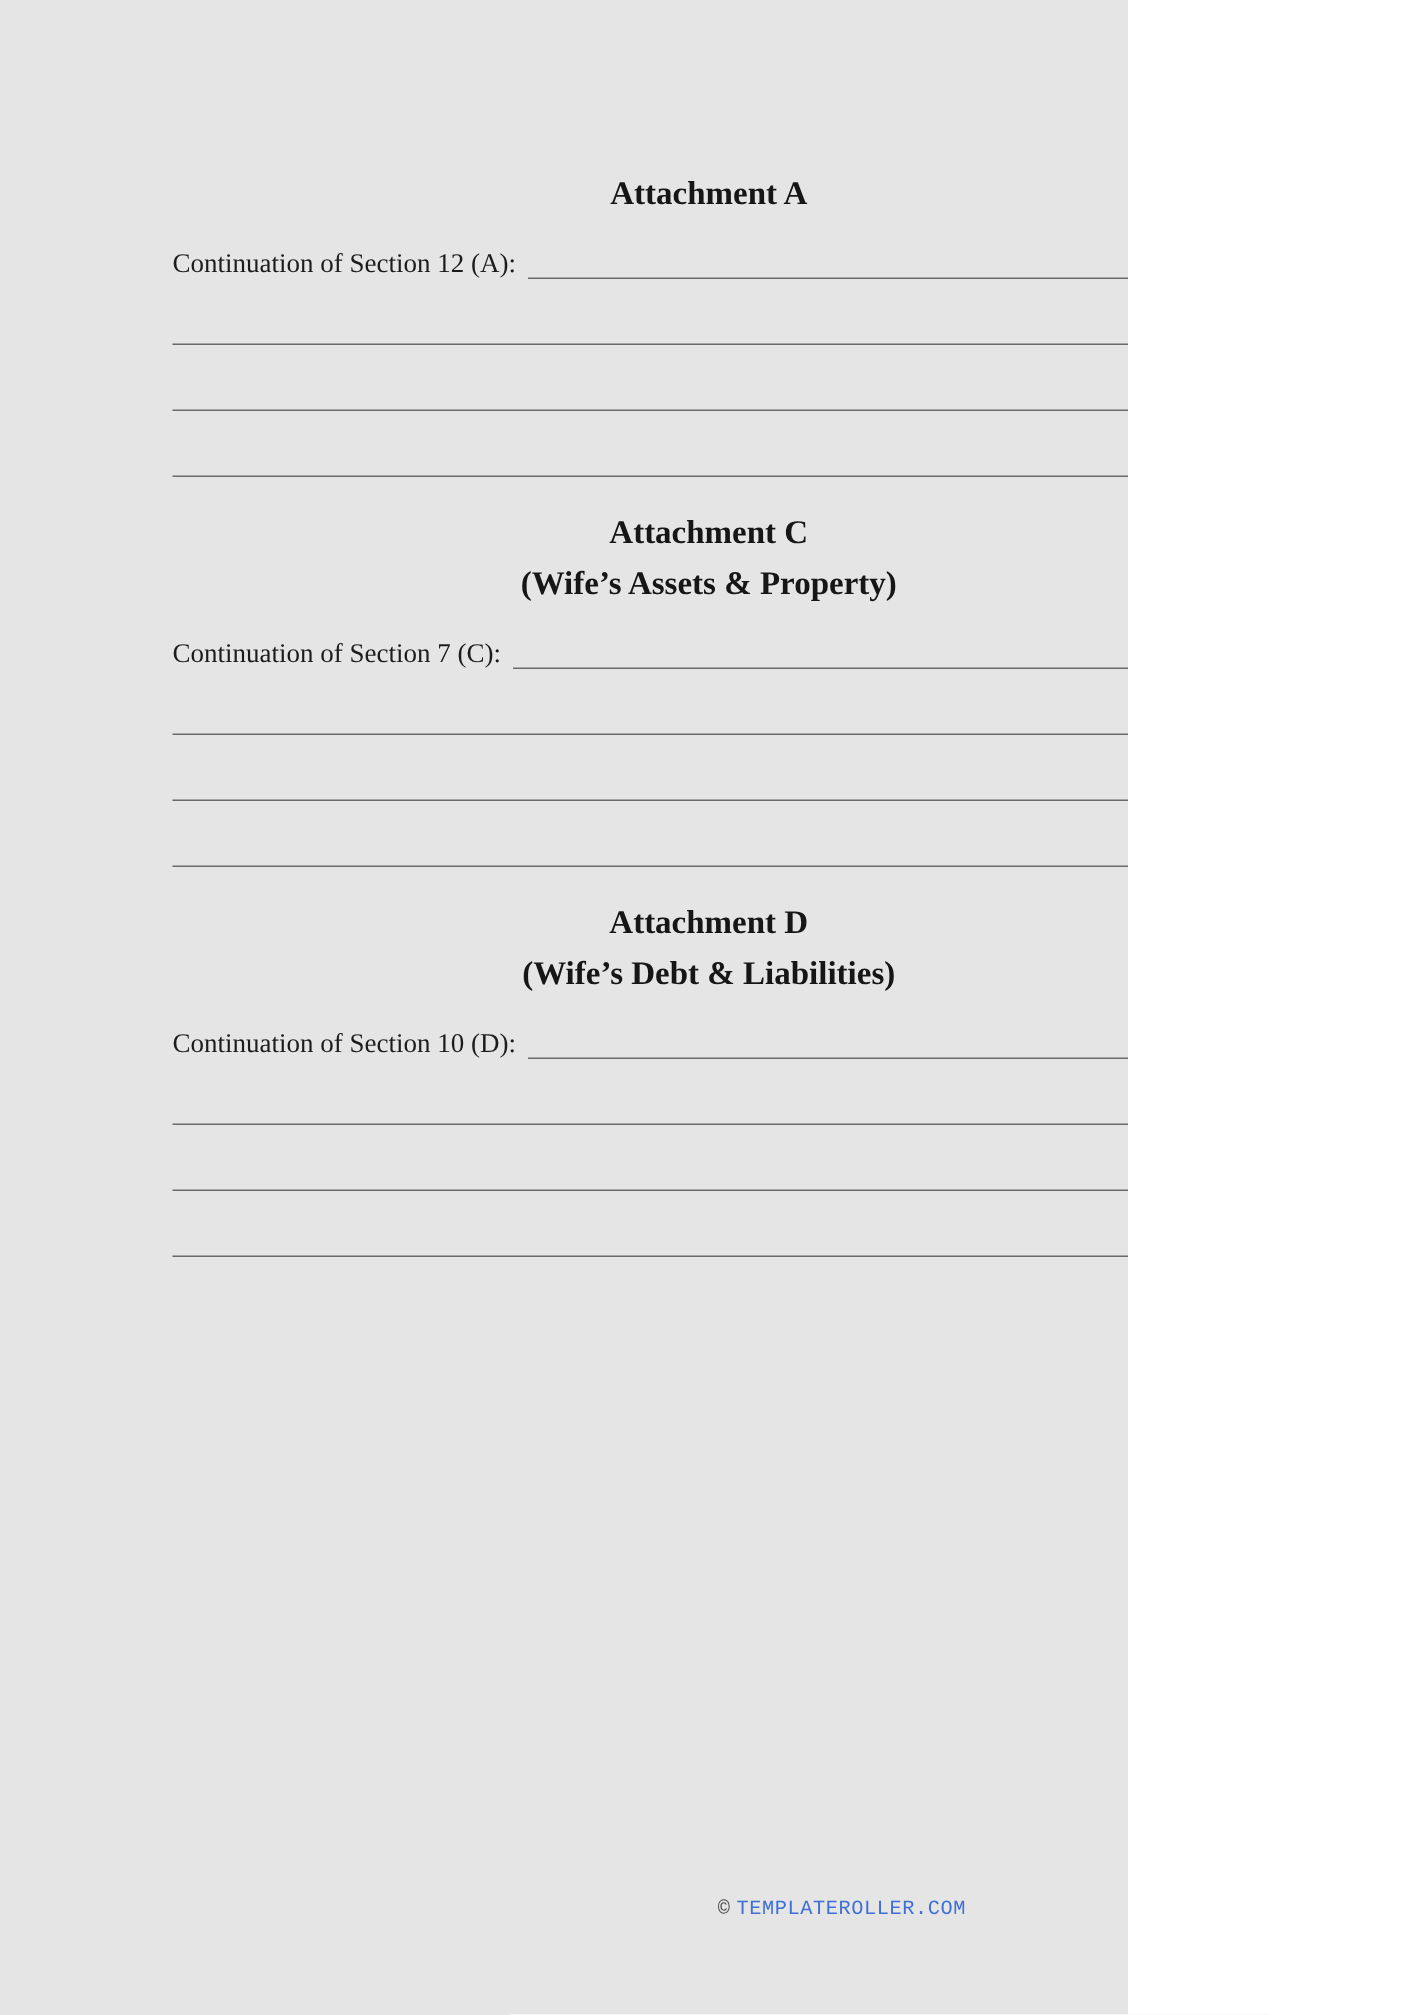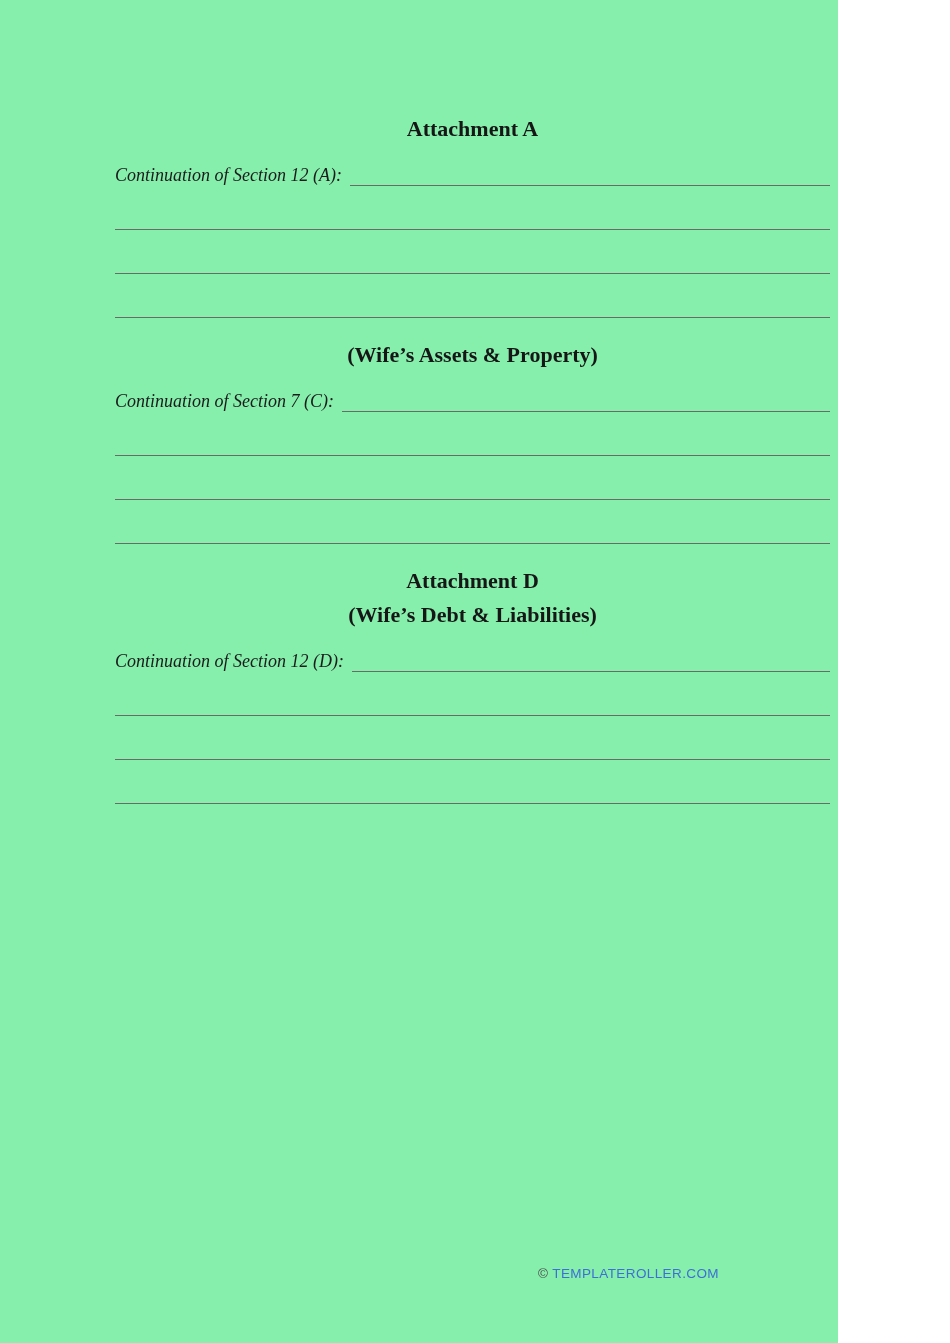--- a/index.html
+++ b/index.html
@@ -2,23 +2,23 @@
 <html><head>
 <meta charset="utf-8">
 <style>
   html, body {
     margin: 0;
     padding: 0;
     background: #ffffff;
   }
   .page {
     position: relative;
-    width: 838px;
+    width: 752px;
     height: 1343px;
-    background: #86efac;
+    background: #e5e5e5;
     font-family: "Liberation Serif", serif;
     color: #1a1a1a;
     overflow: hidden;
   }
   .content {
     position: absolute;
     left: 115px;
     top: 112px;
     width: 715px;
   }
@@ -36,37 +36,36 @@
   .label-row {
     display: flex;
     margin-top: 18px;
     height: 22px;
   }
   .label-text {
     font-size: 18px;
     line-height: 22px;
     white-space: nowrap;
     color: #1c1c1c;
-    font-style: italic;
   }
   .label-fill-line {
     flex: 1;
     margin-left: 8px;
     border-bottom: 1px solid #6a6a6a;
     height: 21px;
   }
   .blank-line {
     height: 43px;
     border-bottom: 1px solid #6a6a6a;
   }
   .footer {
     position: absolute;
     top: 1266px;
-    right: 119px;
-    font-family: Liberation Sans, sans-serif;
+    right: 108px;
+    font-family: Liberation Mono, monospace;
     font-size: 13.5px;
     letter-spacing: 0.4px;
     white-space: nowrap;
   }
   .footer .copyright-symbol {
     color: #4d4d4d;
     margin-right: 4px;
   }
   .footer .site-link {
     color: #3e6fd6;
@@ -86,35 +85,36 @@
         <span class="label-text">Continuation of Section 12 (A):</span>
         <span class="label-fill-line"></span>
       </div>
       <div class="blank-line"></div>
       <div class="blank-line"></div>
       <div class="blank-line"></div>
     </section>
 
 
     <section class="att-section">
+      <h2 class="att-title">Attachment C</h2>
       <h2 class="att-title">(Wife’s Assets &amp; Property)</h2>
       <div class="label-row">
         <span class="label-text">Continuation of Section 7 (C):</span>
         <span class="label-fill-line"></span>
       </div>
       <div class="blank-line"></div>
       <div class="blank-line"></div>
       <div class="blank-line"></div>
     </section>
 
     <section class="att-section">
       <h2 class="att-title">Attachment D</h2>
       <h2 class="att-title">(Wife’s Debt &amp; Liabilities)</h2>
       <div class="label-row">
-        <span class="label-text">Continuation of Section 12 (D):</span>
+        <span class="label-text">Continuation of Section 10 (D):</span>
         <span class="label-fill-line"></span>
       </div>
       <div class="blank-line"></div>
       <div class="blank-line"></div>
       <div class="blank-line"></div>
     </section>
 
   </div>
 
   <div class="footer">

